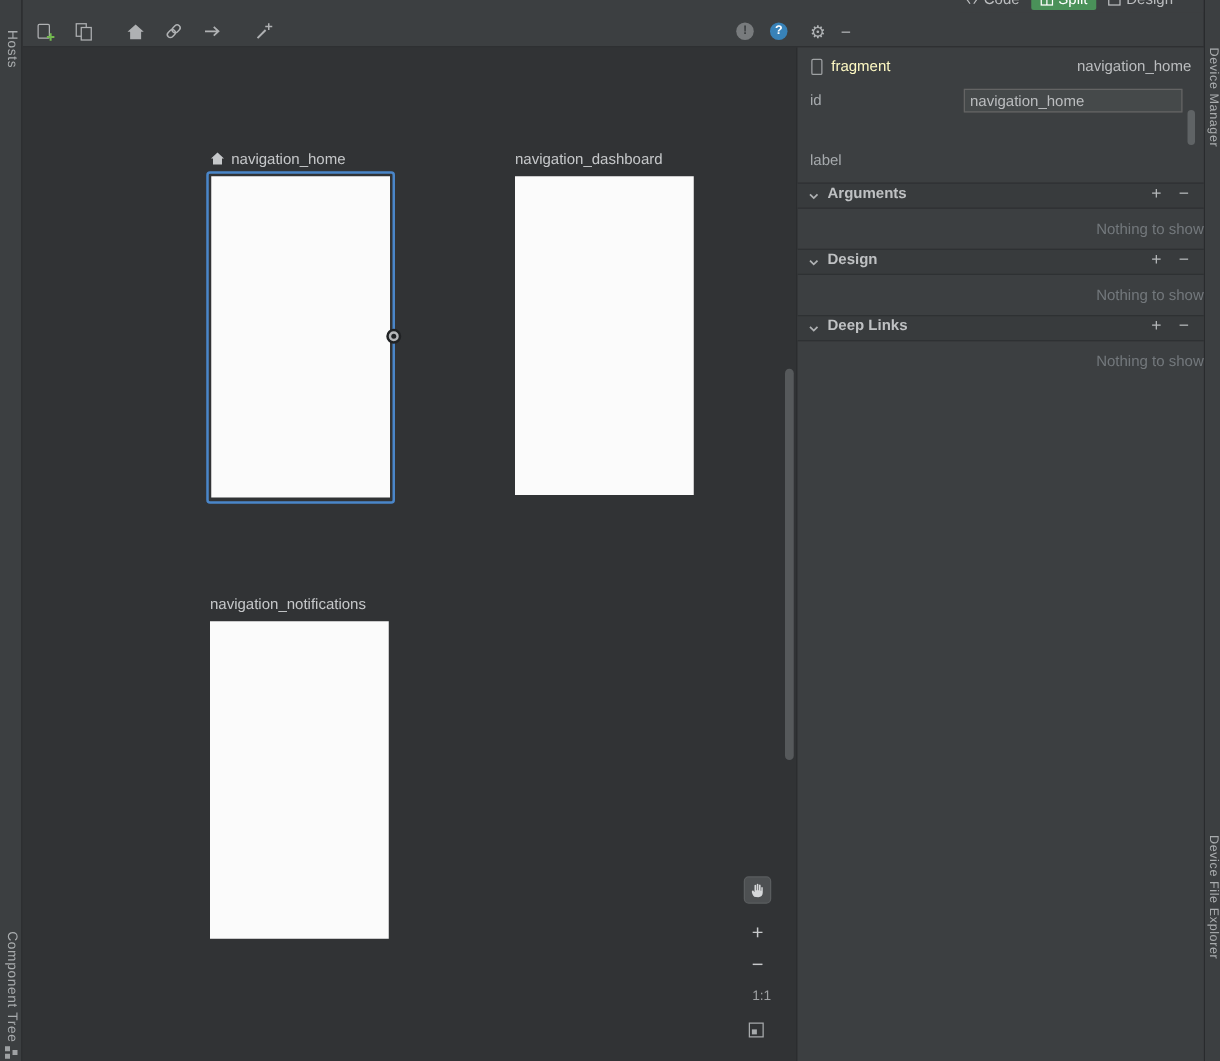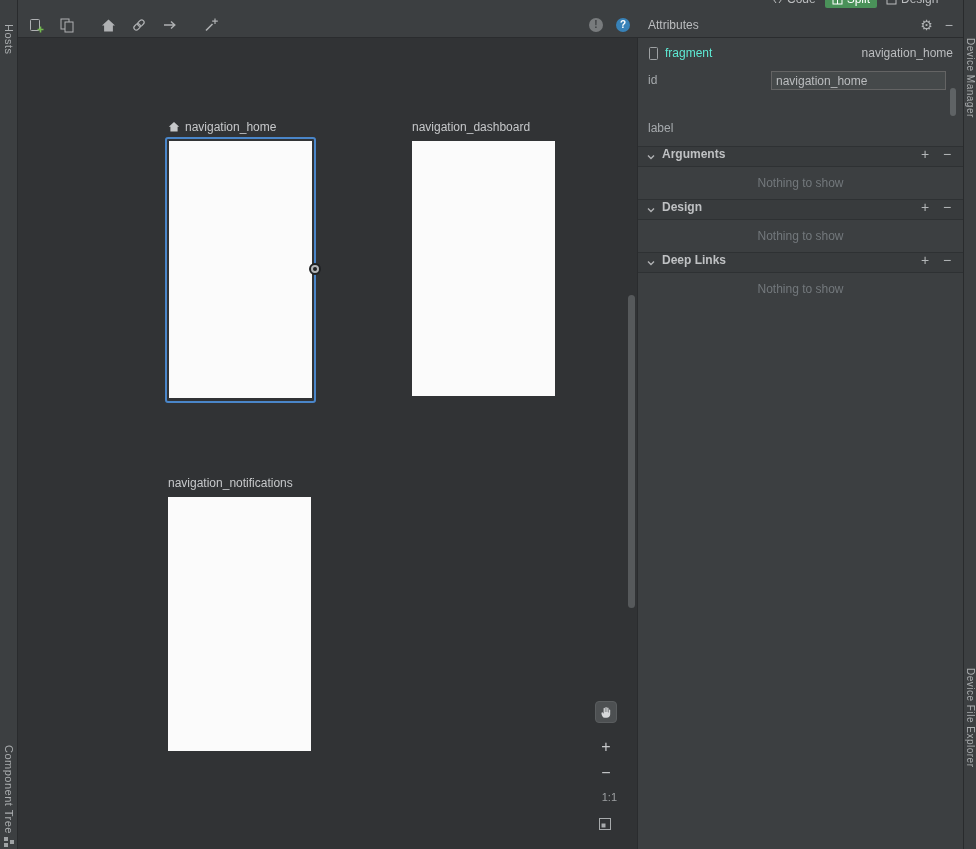--- a/index.html
+++ b/index.html
@@ -35,40 +35,40 @@
   
   #attr-header{position:absolute;left:620px;top:12px;width:325px;height:26px;display:flex;align-items:center;
                padding:0 10px;gap:12px}
   #attr-header .title{flex:1;color:#bbbdbf}
   .hdr-icon{color:#b0b3b5;font-size:14px;line-height:1;cursor:pointer}
 
   
   #attr-panel{left:638px;top:38px;width:325px;height:811px;background:#3c3f41}
   #fragment-row{position:absolute;left:0;top:6px;width:100%;height:18px;display:flex;align-items:center;
                 padding:0 10px;gap:6px}
-  #fragment-row .type{color:#5eead4}
+  #fragment-row .type{color:#fef9c3}
   #fragment-row .spacer{flex:1}
   #fragment-row .fid{color:#bbbdbf}
   .field-row{position:absolute;left:0;width:100%;height:19px}
   .field-row .flabel{position:absolute;left:10px;line-height:19px;color:#a6aaad}
   .field-row input{position:absolute;left:133px;top:0;width:175px;height:19px;background:#45494a;
                    border:1px solid #646464;color:#bbbdbf;font:12px "Liberation Sans",sans-serif;padding:0 4px}
   .combo{position:absolute;left:133px;top:0;width:175px;height:19px;background:#45494a;border:1px solid #646464;
          display:flex;align-items:center;cursor:pointer}
   .combo .ctext{flex:1;padding:0 4px;white-space:nowrap;overflow:hidden;color:#bbbdbf}
   .combo .carrow{width:16px;height:100%;display:flex;align-items:center;justify-content:center}
   #panel-scrollbar{position:absolute;left:312px;top:50px;width:6px;height:28px;background:#5f6365;border-radius:3px}
 
   #sections{position:absolute;left:0;top:108px;width:100%}
   .sec-header{height:21px;background:#383b3d;border-top:1px solid #2e3133;border-bottom:1px solid #2e3133;
               display:flex;padding:0 8px;gap:6px}
   .sec-header .stitle{font-weight:bold;color:#bfc1c3}
   .sec-header .sspace{flex:1}
   .sec-btn{width:16px;text-align:center;color:#b4b7b9;font-size:14px;line-height:1;cursor:pointer}
-  .sec-empty{height:32px;line-height:32px;text-align:center;color:#73787c}
+  .sec-empty{height:32px;line-height:32px;text-align:right;color:#73787c}
   .chev{display:flex;align-items:center}
 
   
   .dest-label{position:absolute;height:16px;display:flex;align-items:center;gap:5px;color:#c6c8ca;white-space:nowrap}
   #sel-frame{position:absolute;left:165px;top:137px;width:151px;height:266px;border:2px solid #4a86c9;border-radius:3px}
   .screen{position:absolute;background:#fbfbfb}
   #screen-home{left:169px;top:141px;width:143px;height:257px}
   #screen-dashboard{left:412px;top:141px;width:143px;height:255px}
   #screen-notifications{left:168px;top:497px;width:143px;height:254px}
   #connector{position:absolute;left:309px;top:263px;width:12px;height:12px;border-radius:50%;
@@ -146,21 +146,20 @@
         </span>
       </div>
     </div>
 
     <div id="toolbar-right">
       <div class="badge err">!</div>
       <div class="badge help">?</div>
     </div>
 
     <div id="attr-header">
-      <span class="title">Attributes</span>
       <span class="hdr-icon">⚙</span>
       <span class="hdr-icon">−</span>
     </div>
   </div>
 
   <div class="abs" id="top-tabs">
     <div class="row">
       <span class="etab">
         <span>
           <svg width="11" height="11" viewBox="0 0 11 11">

